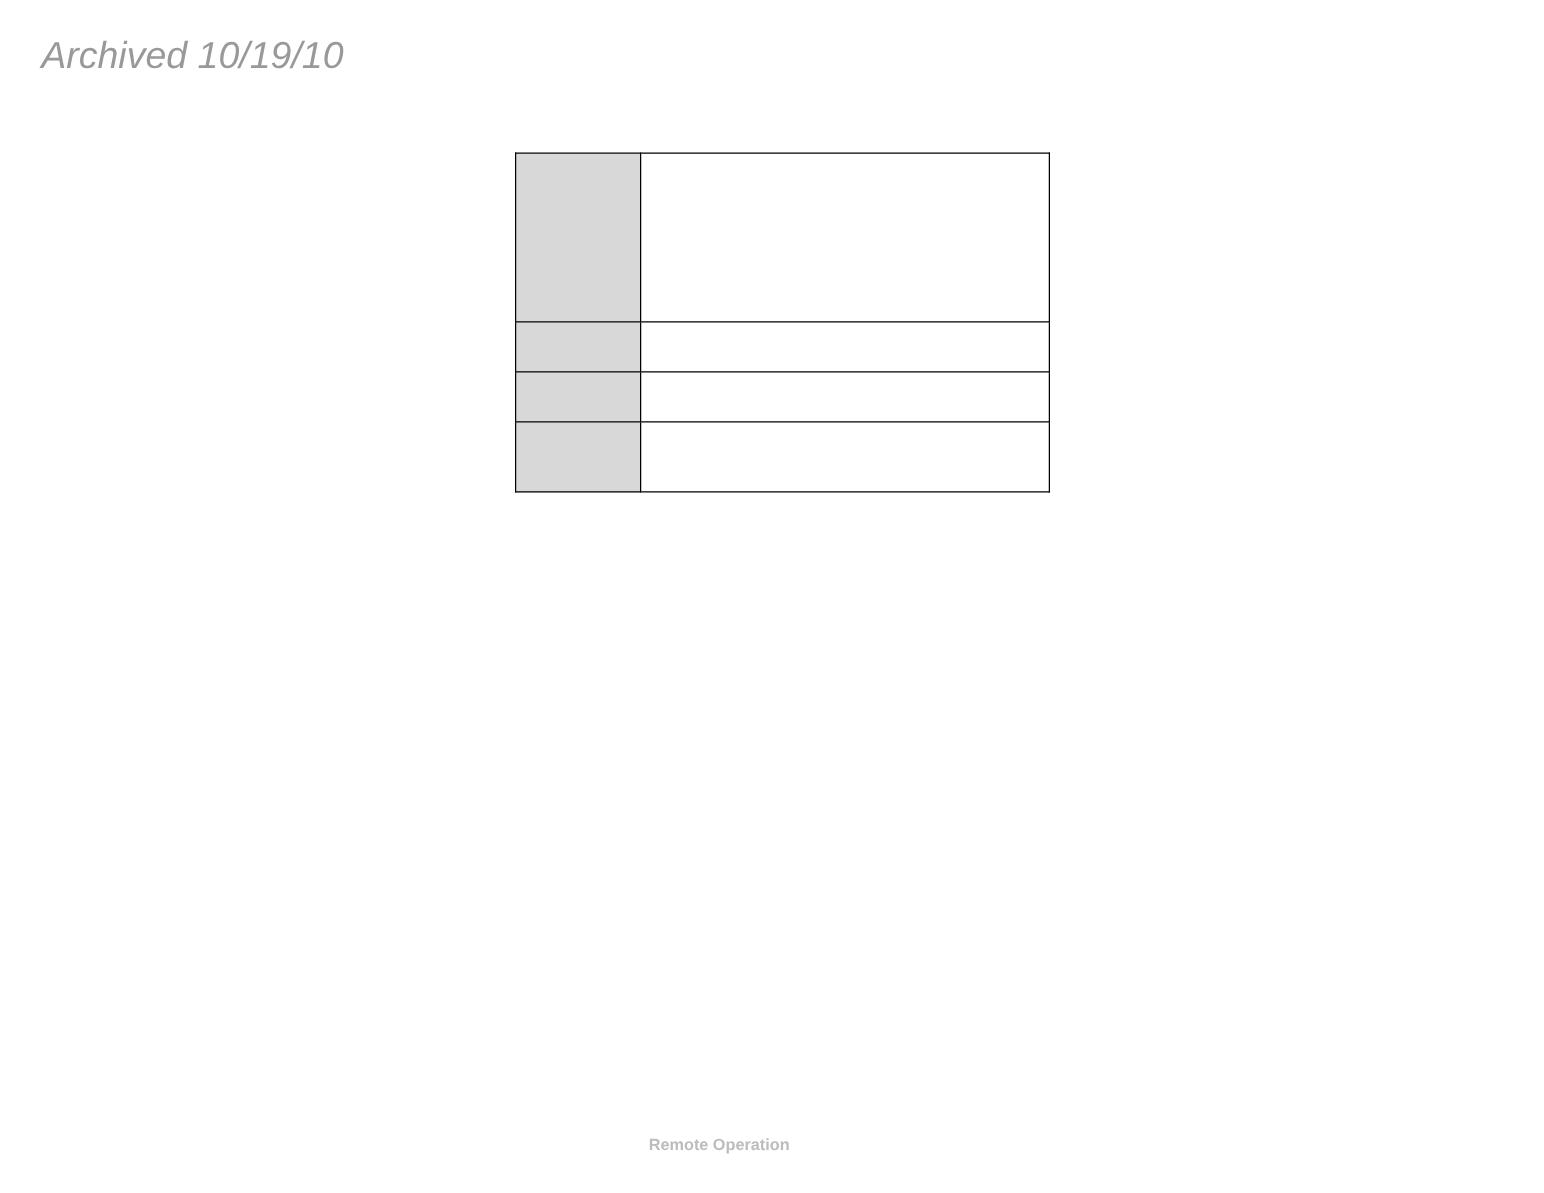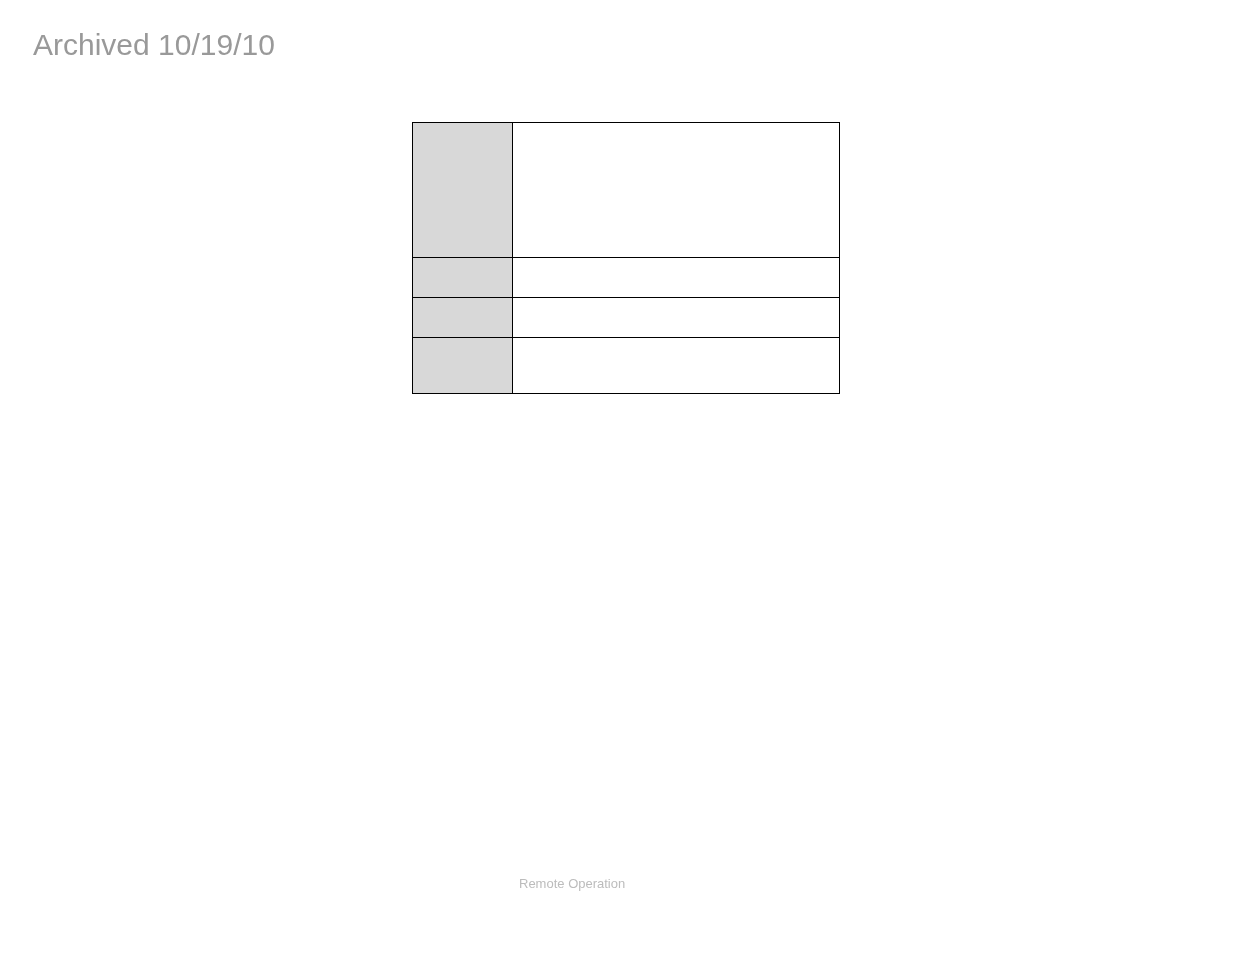--- a/index.html
+++ b/index.html
@@ -14,20 +14,21 @@
       font-family: Arial, Helvetica, sans-serif;
       position: relative;
     }
     .watermark {
       position: absolute;
       top: 28px;
       left: 33px;
       font-size: 30px;
       color: #999999;
       font-weight: 400;
+      font-style: italic;
     }
     .table-container {
       position: absolute;
       top: 122px;
       left: 412px;
       width: 428px;
     }
     table {
       border-collapse: collapse;
       width: 100%;
@@ -52,25 +53,25 @@
       height: 40px;
     }
     tr.row-2 td {
       height: 40px;
     }
     tr.row-3 td {
       height: 56px;
     }
     .footer-text {
       position: absolute;
-      top: 876px;
+      top: 908px;
       left: 519px;
       font-size: 13px;
       color: #bcbcbc;
-      font-weight: 400;
+      font-weight: 700;
     }
   </style>
 </head>
 <body>
 
 <div class="watermark">Archived 10/19/10</div>
 
 <div class="table-container">
   <table>
     <tbody>

